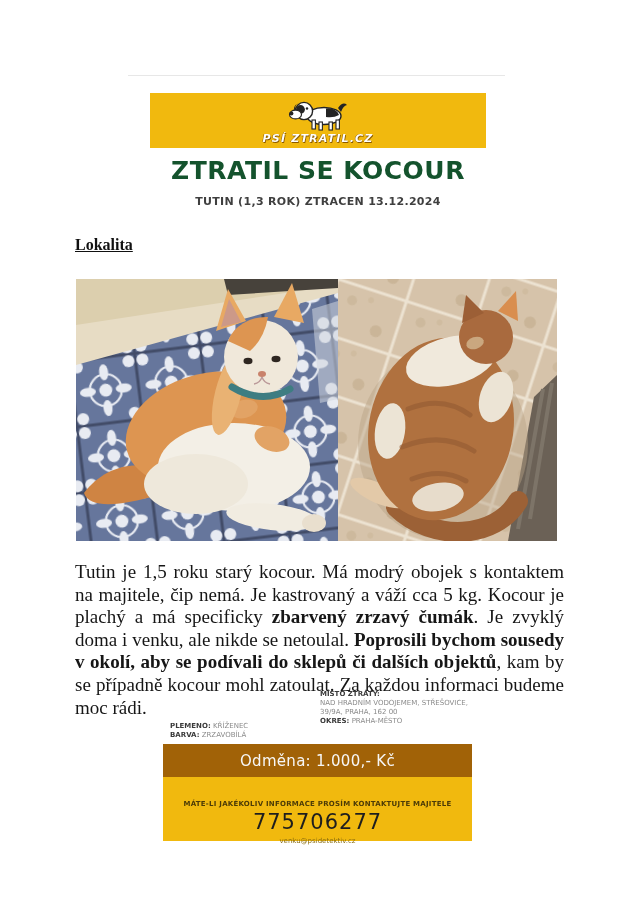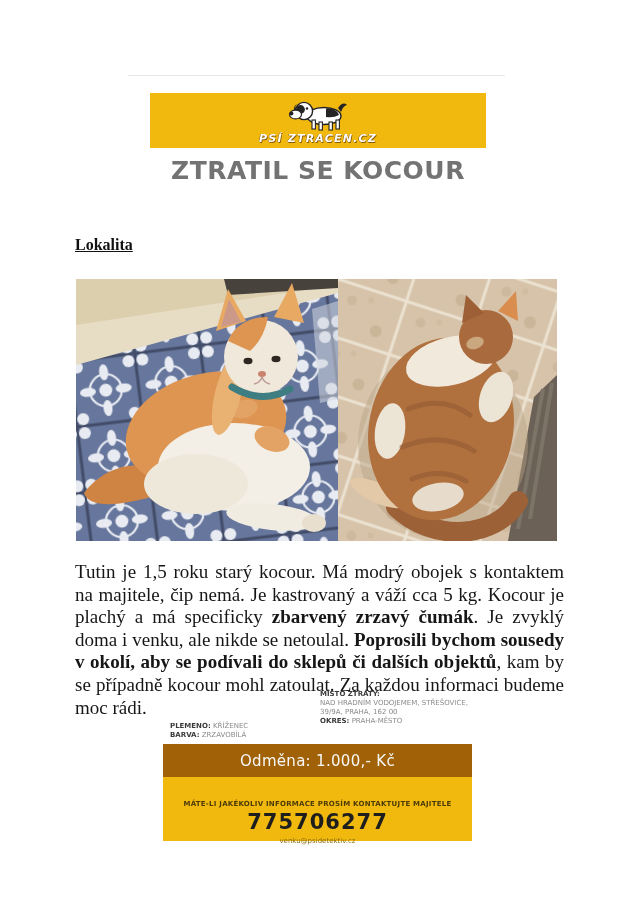--- a/index.html
+++ b/index.html
@@ -21,21 +21,21 @@
   }
   .banner .dog { width:72px; height:32px; margin-top:2px; }
   .brand-text {
     font-size:11px; font-weight:800; font-style:italic; color:#ffffff;
     letter-spacing:1.2px; text-shadow:0.8px 0.8px 0 #8a5a00, -0.5px -0.5px 0 #8a5a00;
     margin-top:1px;
   }
   
   .title {
     position:absolute; left:0; top:156px; width:100%; text-align:center;
-    font-size:25px; font-weight:800; color:#737373; letter-spacing:0.5px;
+    font-size:25px; font-weight:800; color:#14532d; letter-spacing:0.5px;
   }
   .subtitle {
     position:absolute; left:0; top:195px; width:100%; text-align:center;
     font-size:11px; font-weight:700; color:#3f3f3f; letter-spacing:0.3px;
   }
   
   .serif { font-family:"Liberation Serif", serif;margin-top:12px; }
   .loc-heading {
     position:absolute; left:75px; top:224px;
     font-size:16px; font-weight:700; text-decoration:underline; color:#111;
@@ -75,21 +75,21 @@
     display:flex; align-items:center; justify-content:center;
     font-size:15px; letter-spacing:0.3px;
   }
   .contact-body {
     height:64px; background:#F1B90E; text-align:center; padding-top:23px;
   }
   .contact-cta {
     font-size:7px; font-weight:700; color:#4c3b07; letter-spacing:0.25px;
   }
   .contact-phone {
-    font-size:21px; font-weight:700; color:#1e1e1e; margin-top:2px;
+    font-size:21px; font-weight:400; color:#1e1e1e; margin-top:2px;
     letter-spacing:1px;
   }
   .contact-email {
     font-size:7px; color:#8a6c0e; margin-top:3px;
   }
 </style>
 </head>
 <body>
 
 <div class="page">
@@ -105,24 +105,25 @@
       <rect x="43" y="23" width="3.4" height="8" fill="#ffffff" stroke="#242424" stroke-width="1.1"></rect>
       <rect x="50" y="21" width="3.4" height="9" fill="#ffffff" stroke="#242424" stroke-width="1.1"></rect>
       <path d="M40,9.5 a11,8 0 0 1 13,6.5 a13,7 0 0 1 -13,2 z" fill="#242424"></path>
       <circle cx="18" cy="12" r="8.6" fill="#ffffff" stroke="#242424" stroke-width="1.4"></circle>
       <path d="M13.5,3.5 q-6,2 -4.5,11 q-4,-7 4.5,-11 z" fill="#242424"></path>
       <circle cx="14.5" cy="10.5" r="4.4" fill="#242424"></circle>
       <ellipse cx="9.5" cy="15.5" rx="6" ry="4.4" fill="#ffffff" stroke="#242424" stroke-width="1.2"></ellipse>
       <circle cx="5.4" cy="14.6" r="2" fill="#242424"></circle>
       <circle cx="21" cy="9.5" r="1.2" fill="#242424"></circle>
     </svg>
-    <div class="brand-text">PSÍ ZTRACEN.CZ</div>
+    <div class="brand-text">PSÍ ZTRATIL.CZ</div>
   </div>
 
   <div class="title">ZTRATIL SE KOCOUR</div>
+  <div class="subtitle">TUTIN (1,3 ROK) ZTRACEN 13.12.2024</div>
 
   <div class="loc-heading serif">Lokalita</div>
 
   <div class="photos">
 
     <svg width="262" height="262" viewBox="0 0 262 262" role="img" aria-label="orange-and-white cat scratching its neck on blue patterned tile floor">
       <defs>
         <pattern id="btile" width="66" height="66" patternUnits="userSpaceOnUse" patternTransform="rotate(-7 131 131)">
           <rect width="66" height="66" fill="#66769c"></rect>
           <rect width="66" height="66" fill="none" stroke="#424c68" stroke-width="3"></rect>

